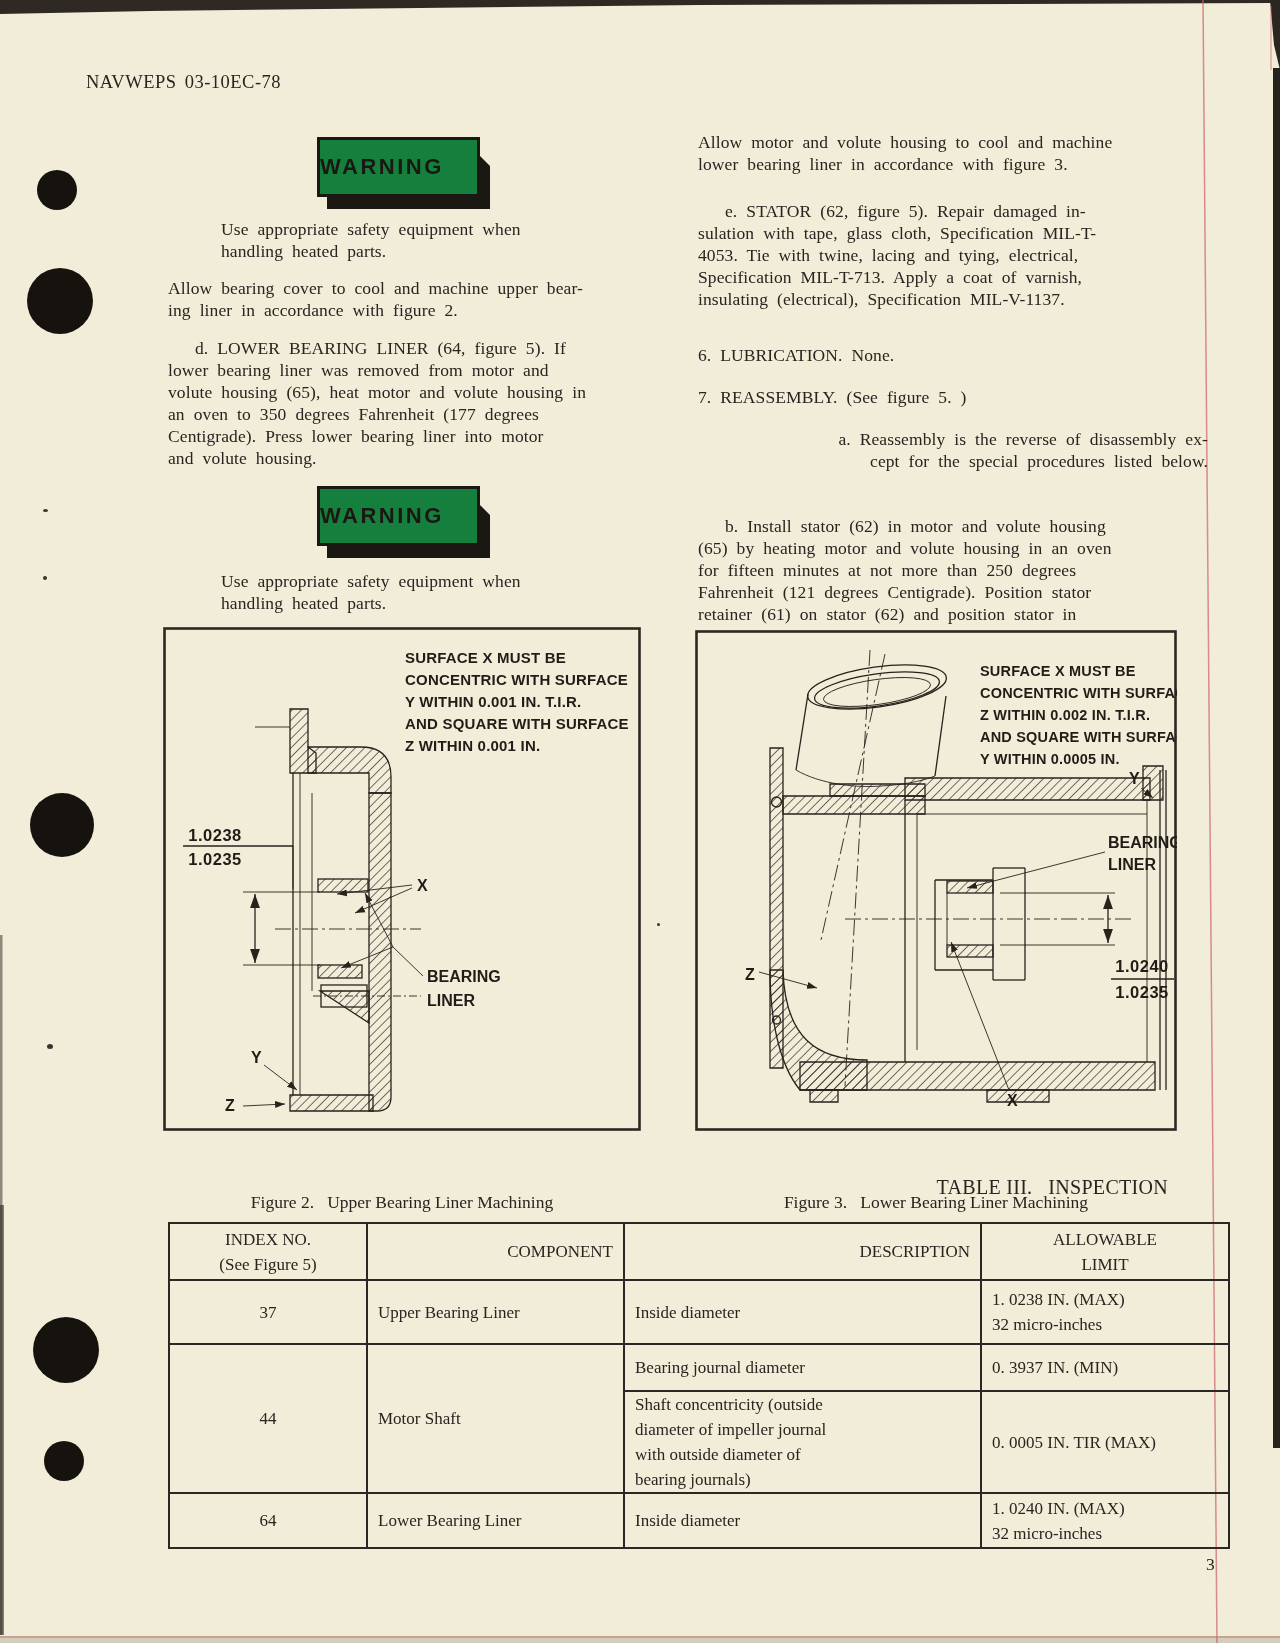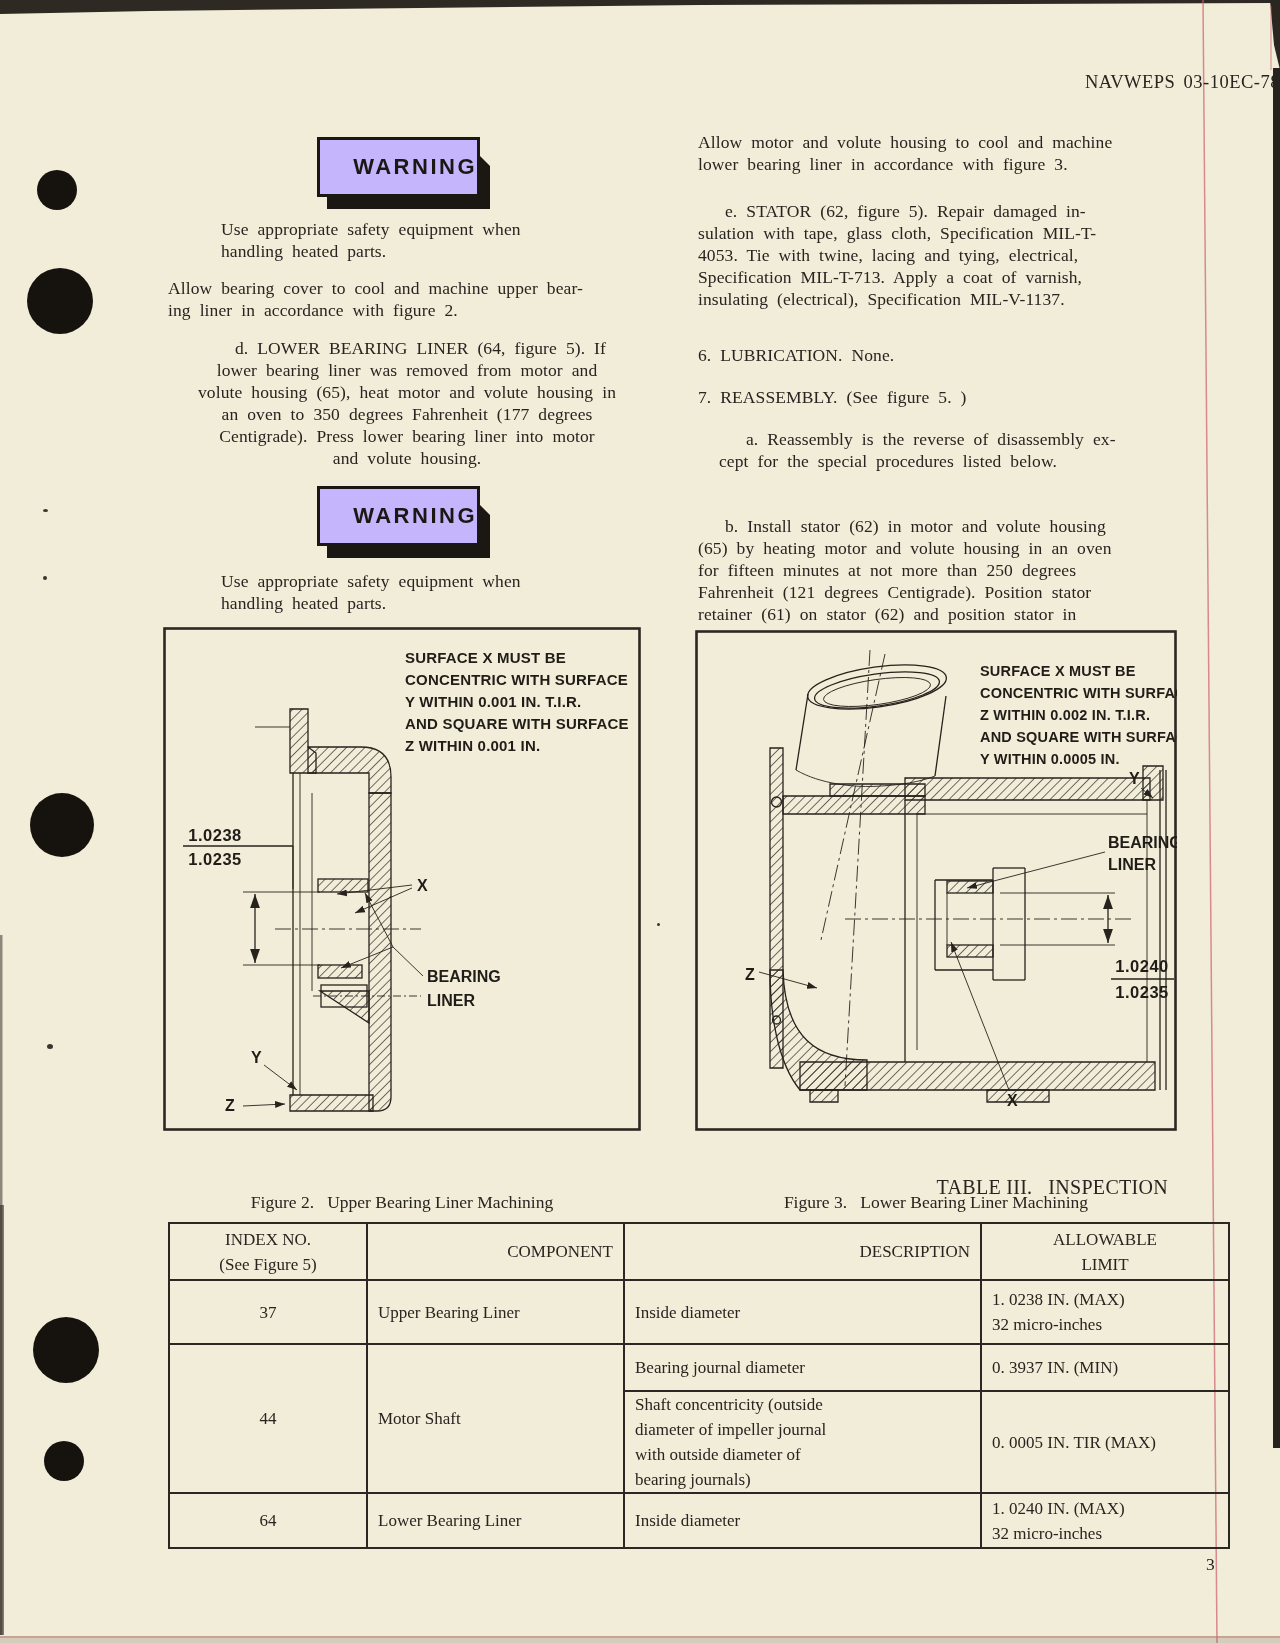--- a/index.html
+++ b/index.html
@@ -2,28 +2,28 @@
 <html><head>
 <meta charset="utf-8">
 <style>
   html,body{margin:0;padding:0;background:#777;}
   .page{position:relative;width:1280px;height:1643px;margin:0 auto;background:#f2edd9;
         font-family:"Liberation Serif",serif;color:#282420;overflow:hidden;}
   .abs{position:absolute;}
   .txt{position:absolute;white-space:pre-line;font-size:17.5px;line-height:22px;
        word-spacing:4.5px;letter-spacing:.1px;font-family:Liberation Serif, serif;}
   .indent{text-indent:27px;}
-  .hdr{position:absolute;top:72px;left:0;width:1280px;text-align:right;
+  .hdr{position:absolute;top:72px;left:0;width:1280px;text-align:left;
        padding-left:86px;box-sizing:border-box;font-size:18.5px;letter-spacing:.5px;word-spacing:3px;}
   
   .wwrap{position:absolute;width:163px;height:60px;}
   .wshadow{position:absolute;left:10px;top:12px;width:163px;height:60px;background:#1b1814;
            clip-path:polygon(0 0,calc(100% - 17px) 0,100% 17px,100% 100%,0 100%);}
-  .wbox{position:absolute;left:0;top:0;width:163px;height:60px;background:#c4b5fd;
-        border:3px solid #1b1814;box-sizing:border-box;display:flex;align-items:center;justify-content:flex-end;}
+  .wbox{position:absolute;left:0;top:0;width:163px;height:60px;background:#15803d;
+        border:3px solid #1b1814;box-sizing:border-box;display:flex;align-items:center;justify-content:flex-start;}
   .wlabel{font-family:"Liberation Sans",sans-serif;font-weight:bold;font-size:22px;
           letter-spacing:2.5px;color:#1b1814;}
   
   .fig{position:absolute;}
   .cap{position:absolute;font-size:17.5px;white-space:pre;text-align:center;margin-top:48px;}
   .tbl-title{position:absolute;left:168px;top:1176px;width:1000px;text-align:right;
              font-size:20px;white-space:pre;letter-spacing:.3px;}
   .pageno{position:absolute;left:1206px;top:1554px;font-size:17.5px;}
   
   table.insp{position:absolute;left:168px;top:1222px;width:1060px;border-collapse:collapse;
@@ -88,21 +88,21 @@
     <div class="wbox">
       <span class="wlabel">WARNING</span>
     </div>
   </div>
   <div class="txt" style="left:221px;top:218px;width:380px;">Use appropriate safety equipment when
 handling heated parts.</div>
 
   <div class="txt" style="left:168px;top:277px;width:478px;">Allow bearing cover to cool and machine upper bear-
 ing liner in accordance with figure 2.</div>
 
-  <div class="txt indent" style="left:168px;top:337px;width:478px;text-align:center;">d.  LOWER BEARING LINER (64, figure 5).  If
+  <div class="txt indent" style="left:168px;top:337px;width:478px;">d.  LOWER BEARING LINER (64, figure 5).  If
 lower bearing liner was removed from motor and
 volute housing (65), heat motor and volute housing in
 an oven to 350 degrees Fahrenheit (177 degrees
 Centigrade).  Press lower bearing liner into motor
 and volute housing.</div>
 
   <div class="wwrap" style="left:317px;top:486px;">
     <div class="wshadow"></div>
     <div class="wbox">
       <span class="wlabel">WARNING</span>
@@ -113,21 +113,21 @@
 
   <div class="txt" style="left:698px;top:131px;width:510px;">Allow motor and volute housing to cool and machine
 lower bearing liner in accordance with figure 3.</div>
   <div class="txt indent" style="left:698px;top:200px;width:510px;">e.  STATOR (62, figure 5).  Repair damaged in-
 sulation with tape, glass cloth, Specification MIL-T-
 4053.  Tie with twine, lacing and tying, electrical,
 Specification MIL-T-713.  Apply a coat of varnish,
 insulating (electrical), Specification MIL-V-1137.</div>
   <div class="txt" style="left:698px;top:344px;width:510px;">6.  LUBRICATION.  None.</div>
   <div class="txt" style="left:698px;top:386px;width:510px;">7.  REASSEMBLY.  (See figure 5. )</div>
-  <div class="txt indent" style="left:719px;top:428px;width:510px;">a.  Reassembly is the reverse of disassembly ex-
+  <div class="txt indent" style="left:698px;top:428px;width:510px;text-align:right;">a.  Reassembly is the reverse of disassembly ex-
 cept for the special procedures listed below.</div>
   <div class="txt indent" style="left:698px;top:515px;width:512px;">b.  Install stator (62) in motor and volute housing
 (65) by heating motor and volute housing in an oven
 for fifteen minutes at not more than 250 degrees
 Fahrenheit (121 degrees Centigrade).  Position stator
 retainer (61) on stator (62) and position stator in</div>
 
   <svg class="fig" style="left:163px;top:627px;" width="478" height="504" viewBox="0 0 478 504">
     <defs>
       <pattern id="h2" width="6.5" height="6.5" patternUnits="userSpaceOnUse" patternTransform="rotate(45)">

